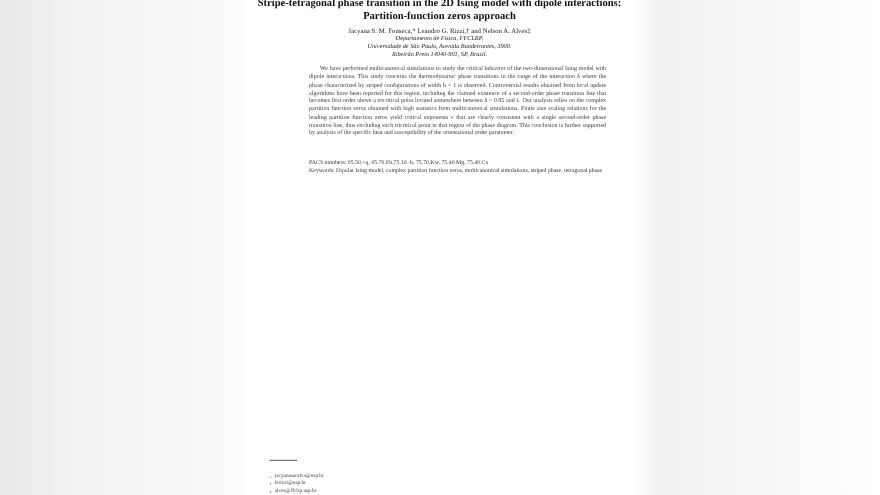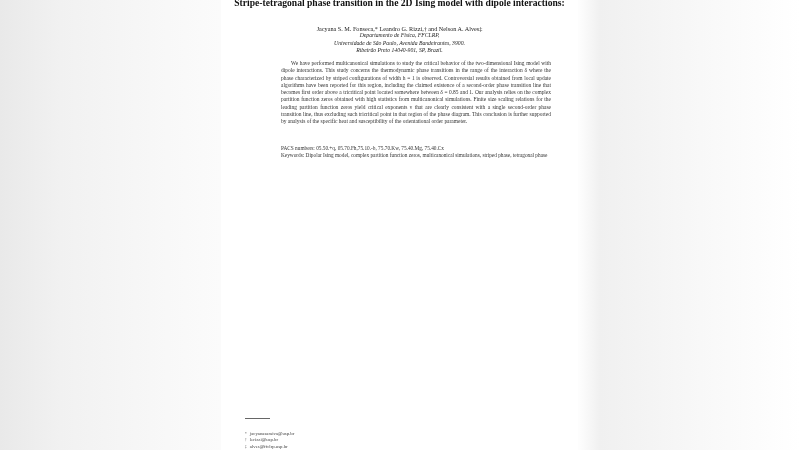--- a/index.html
+++ b/index.html
@@ -48,20 +48,21 @@
   .footnotes sup { font-size:3.6px; vertical-align:top; margin-right:3px; }
 </style>
 </head>
 <body>
 
 <div class="stamp">arXiv:1206.4501v1  [cond-mat.stat-mech]  20 Jun 2012</div>
 
 <div class="page">
   <div class="title">
     <span class="l1">Stripe-tetragonal phase transition in the 2D Ising model with dipole interactions:</span>
+    <span>Partition-function zeros approach</span>
   </div>
 
   <div class="authors">
     <span>Jacyana S. M. Fonseca,* Leandro G. Rizzi,† and Nelson A. Alves‡</span>
     <span class="aff">Departamento de Física, FFCLRP,</span>
     <span class="aff">Universidade de São Paulo, Avenida Bandeirantes, 3900.</span>
     <span class="aff">Ribeirão Preto 14040-901, SP, Brazil.</span>
   </div>
 
   <div class="abstract">We have performed multicanonical simulations to study the critical behavior of the two-dimensional Ising model with dipole interactions. This study concerns the thermodynamic phase transitions in the range of the interaction δ where the phase characterized by striped configurations of width h = 1 is observed. Controversial results obtained from local update algorithms have been reported for this region, including the claimed existence of a second-order phase transition line that becomes first order above a tricritical point located somewhere between δ = 0.85 and 1. Our analysis relies on the complex partition function zeros obtained with high statistics from multicanonical simulations. Finite size scaling relations for the leading partition function zeros yield critical exponents ν that are clearly consistent with a single second-order phase transition line, thus excluding such tricritical point in that region of the phase diagram. This conclusion is further supported by analysis of the specific heat and susceptibility of the orientational order parameter.</div>

